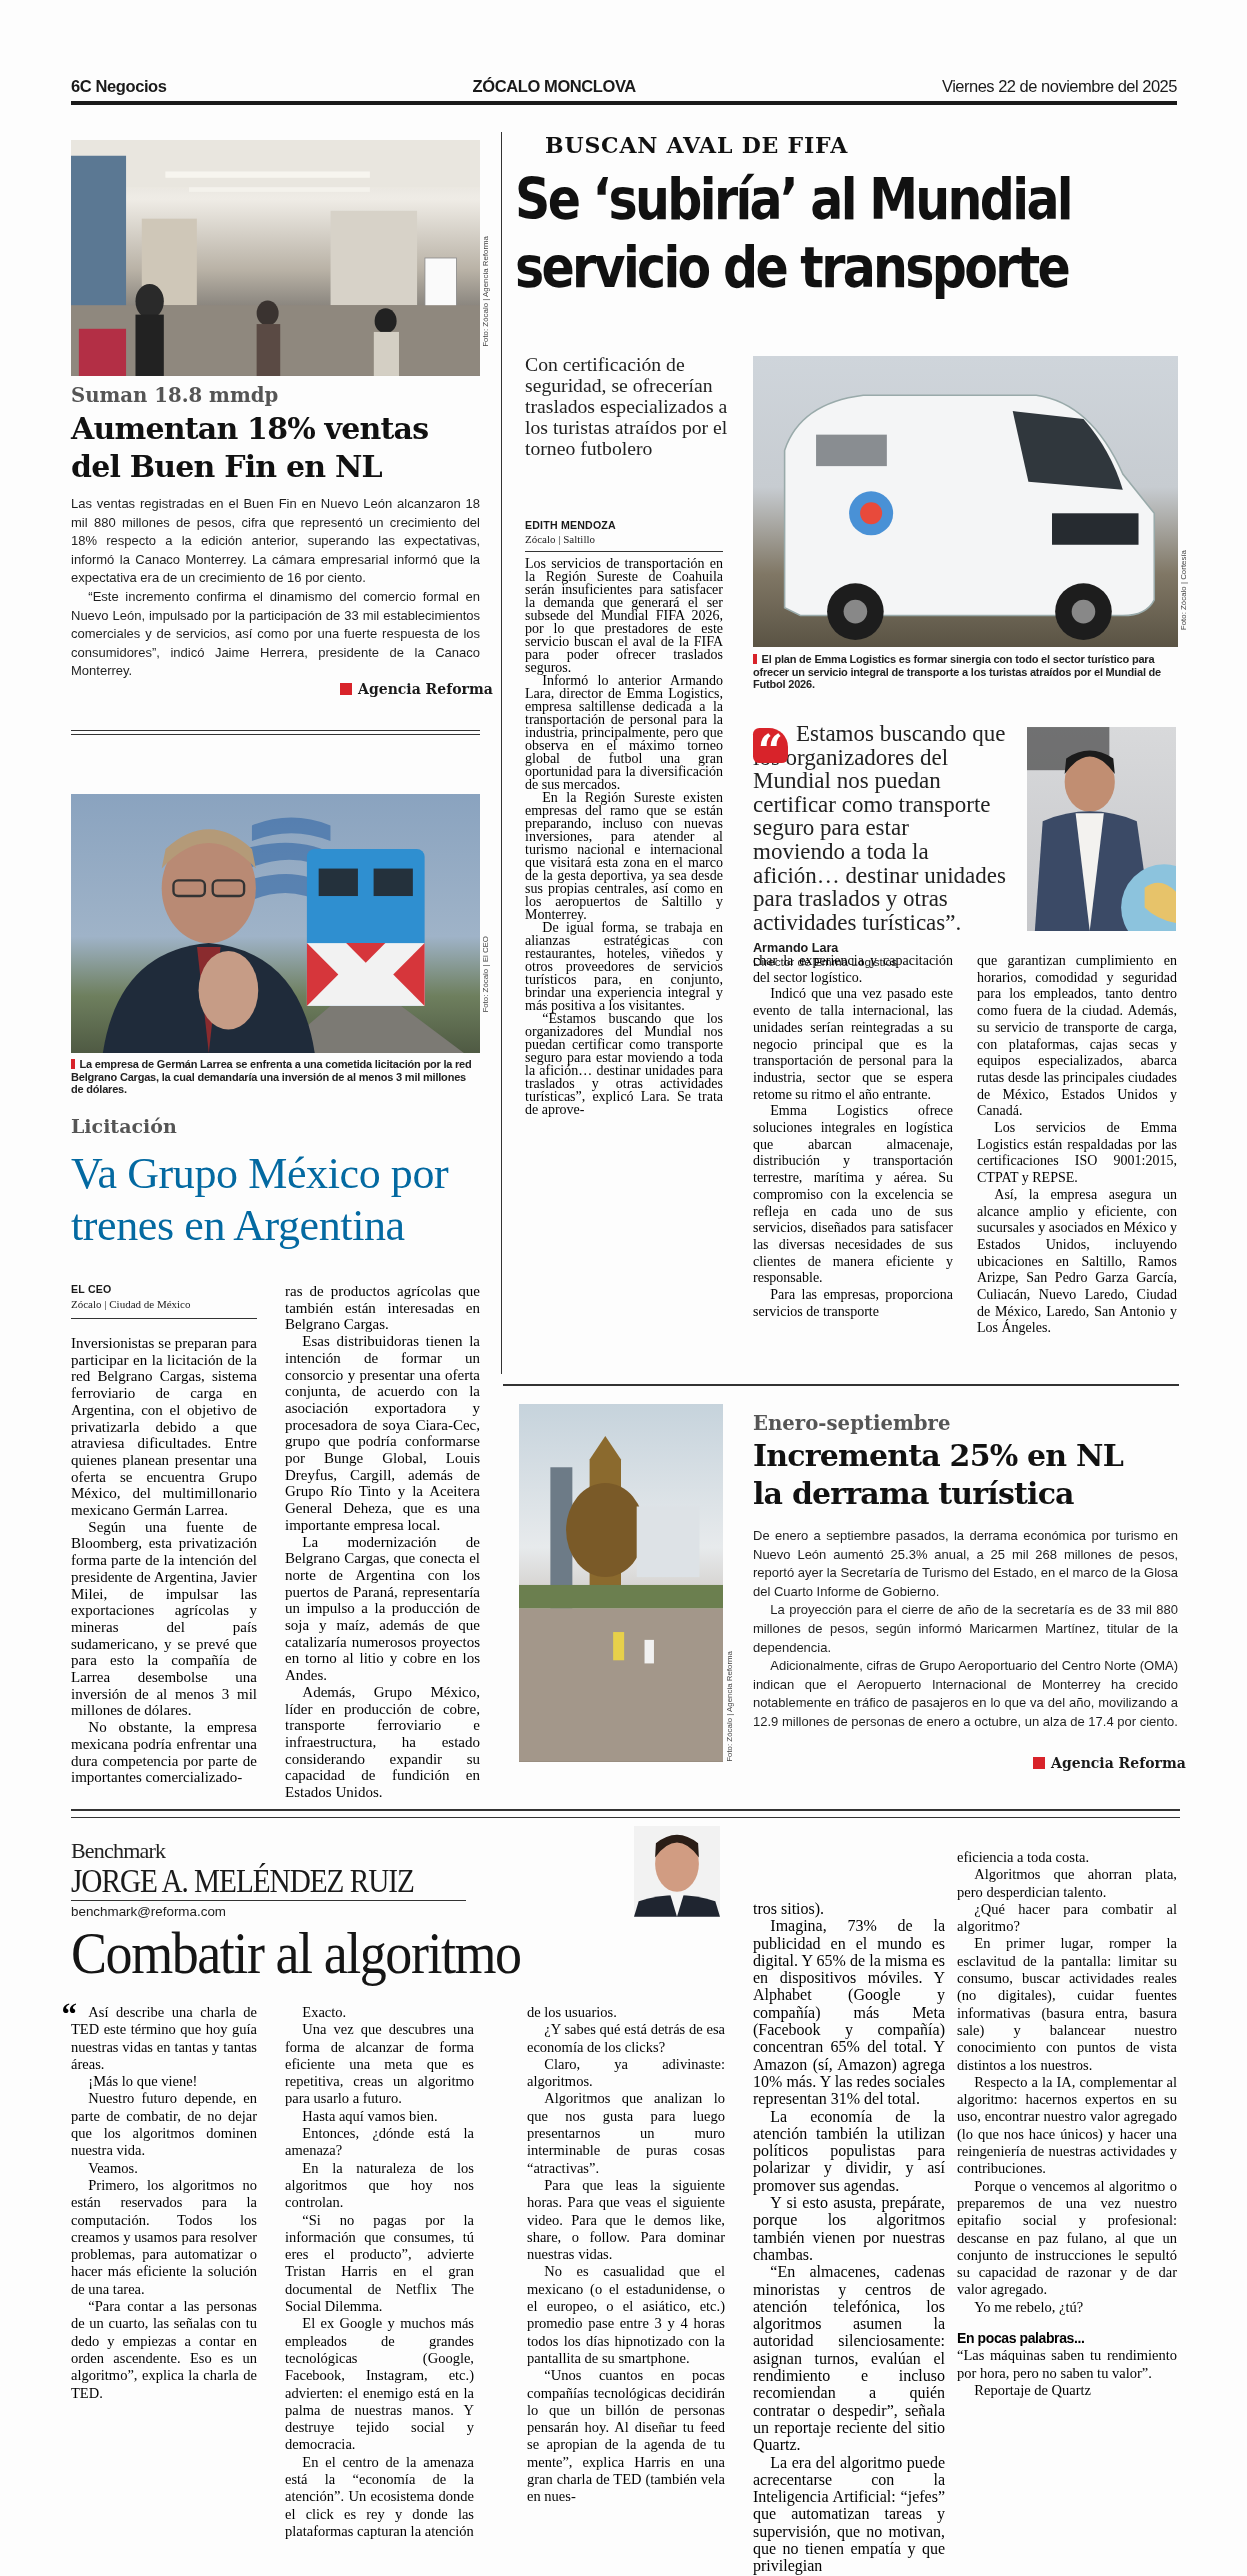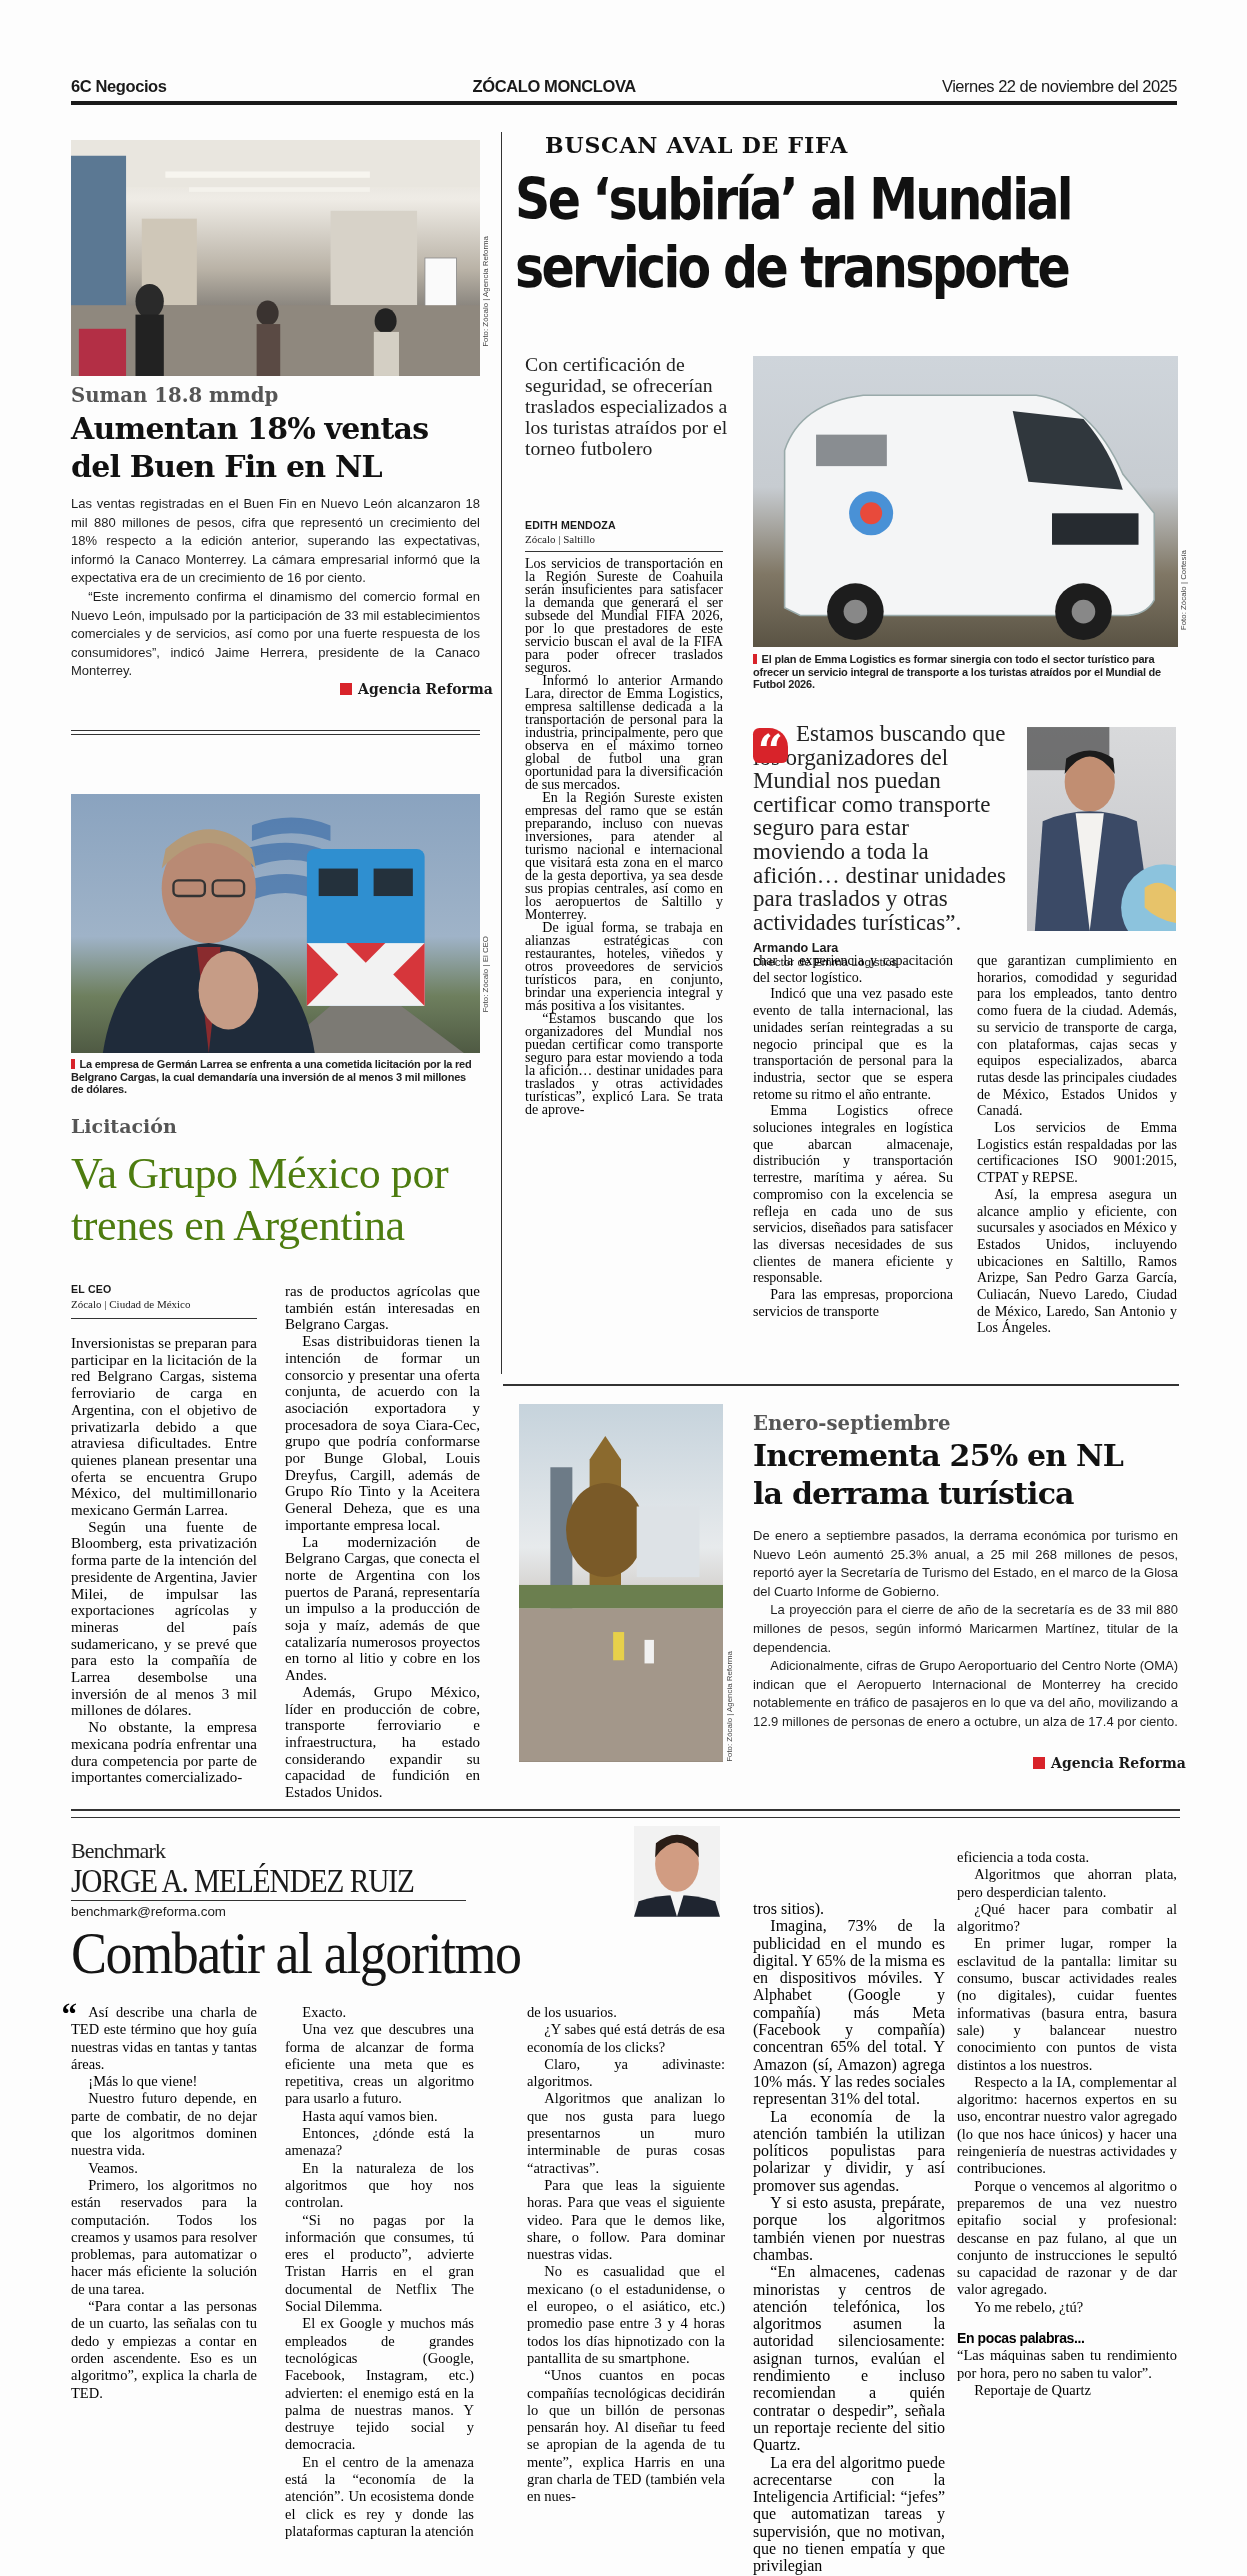--- a/index.html
+++ b/index.html
@@ -106,21 +106,21 @@
     <path d="M40 330 Q60 200 175 190 Q290 200 310 330 Z" fill="#1f2b3a"></path>
     <path d="M160 195 L175 330 L190 195 Z" fill="#8a2b2e"></path>
     <ellipse cx="200" cy="250" rx="38" ry="50" fill="#c69c86"></ellipse>
   </svg>
 </div>
 <div class="credit" style="left:481px; top:936px;">Foto: Zócalo | El CEO</div>
 <div class="abs caption" style="left:71px; top:1058px; width:409px;">
   <span class="mark"></span><span>La empresa de Germán Larrea se enfrenta a una cometida licitación por la red Belgrano Cargas, la cual demandaría una inversión de al menos 3 mil millones de dólares.</span>
 </div>
 <div class="abs kicker" style="left:71px; top:1115px; font-size:19px;">Licitación</div>
-<div class="abs lserif" style="left:71px; top:1148px; font-size:44px; line-height:52px; letter-spacing:-0.4px; color:#4d7c0f;">
+<div class="abs lserif" style="left:71px; top:1148px; font-size:44px; line-height:52px; letter-spacing:-0.4px; color:#0369a1;">
   <div>Va Grupo México por</div>
   <div>trenes en Argentina</div>
 </div>
 <div class="abs" style="left:71px; top:1283px; width:186px;">
   <div class="byline-name">EL CEO</div>
   <div class="byline-place" style="margin-top:3.1px;">Zócalo | Ciudad de México</div>
   <div class="rule" style="margin-top:7.9px;"></div>
 </div>
 <div class="abs serif-col" style="left:71px; top:1335px; width:186px;">
   <p>Inversionistas se preparan para participar en la licitación de la red Belgrano Cargas, sistema ferroviario de carga en Argentina, con el objetivo de privatizarla debido a que atraviesa dificultades. Entre quienes planean presentar una oferta se encuentra Grupo México, del multimillonario mexicano Germán Larrea.</p>

